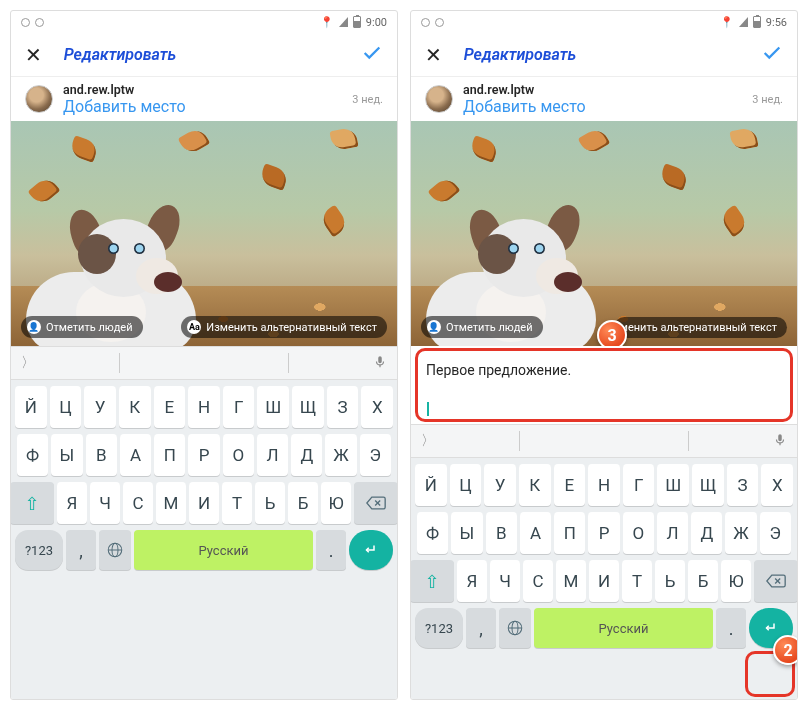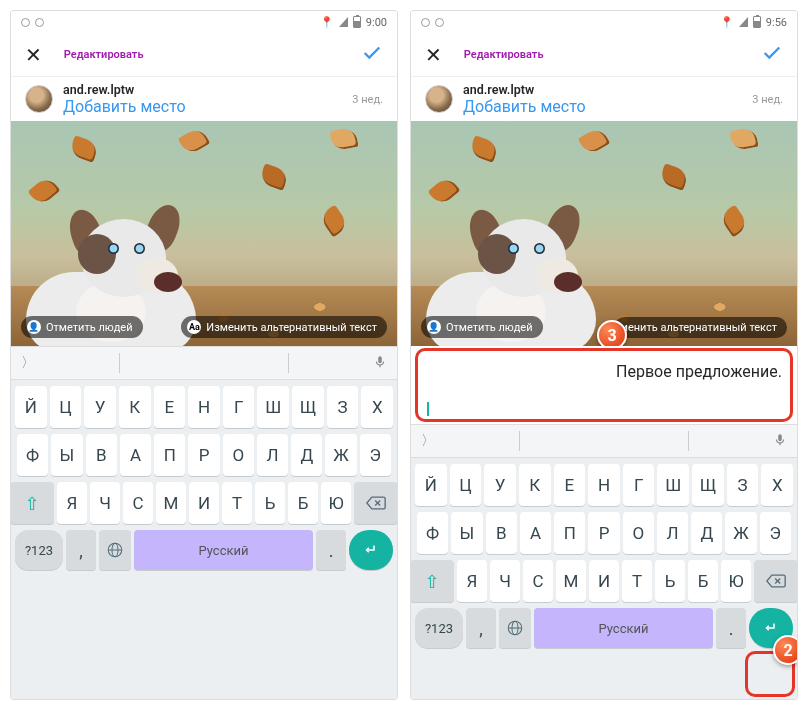--- a/index.html
+++ b/index.html
@@ -52,21 +52,21 @@
   
   .header {
     height: 44px;
     display: flex;
     align-items: center;
     padding: 0 14px;
     border-bottom: 1px solid #eee;
     gap: 22px;
   }
   .close { font-size: 20px; color:#262626; cursor:pointer; }
-  .header-title { font-size: 11px; font-weight: 600; color:#a21caf; }
+  .header-title { font-size: 16px; font-weight: 600; color:#1d4ed8;font-style:italic; }
   .check { margin-left: auto; color: #3897f0; }
   .check svg { width: 22px; height: 22px; }
   
   .userrow {
     height: 44px;
     display: flex;
     align-items: center;
     padding: 0 14px;
     gap: 10px;
     font-size: 12px;
@@ -164,21 +164,21 @@
     margin: 10px 9px 6px;
     height: 60px;
     border: none;
     outline: none;
     font-size: 13.5px;
     color: #262626;
     padding: 2px 6px;
     background:#fff;
   }
   .caption::placeholder { color:#b9b9b9; }
-  .caption.with-text { font-size:16px;text-align:right; }
+  .caption.with-text { font-size:14px; }
   .caption-underline{
     position:absolute; left:14px; right:14px; bottom:2px; height:2px; background:#17b3a3;
   }
   .cursor-bar{
     position:absolute; left:16px; bottom:8px; width:1.5px; height:14px; background:#17b3a3;
   }
   .highlight-box{
     position:absolute; border:3px solid #e53528; border-radius:10px; pointer-events:none;
   }
   .num-badge{
@@ -209,21 +209,21 @@
     font-size:17px; color:#37474f;
     box-shadow:0 1px 0 rgba(0,0,0,.15);
     position:relative;
   }
   .key:first-child{margin-left:0}
   .krow.r2 { padding:0 2px; }
   .krow.r3 .key.letter{ flex:0 0 30px; }
   .key.func{ background:#d7dbde; font-size:14px; }
   .key.shift{ flex:0 0 44px; color:#14b3a2; font-size:18px;}
   .key.back{ flex:0 0 44px; }
-  .key.space{ flex:1; background:#c4b5fd; font-size:13px; color:#555; }
+  .key.space{ flex:1; background:#bef264; font-size:13px; color:#555; }
   .key.enter{
     flex:0 0 44px; background:#14b3a2; color:#fff; border-radius:22px;
   }
   .key.sym{ flex:0 0 48px; font-size:13px;border-radius:13px;}
   .key.comma,.key.dot{ flex:0 0 30px; font-size:18px;}
   .key.globe{ flex:0 0 32px; font-size:16px;}
   .krow.bottom .key{height:40px}
   .vdiv{width:1px;background:#ccc;height:20px;align-self:center}
 </style>
 </head>

